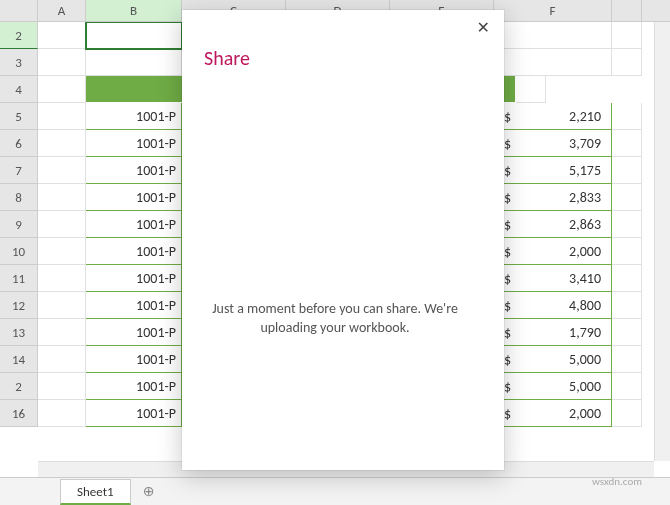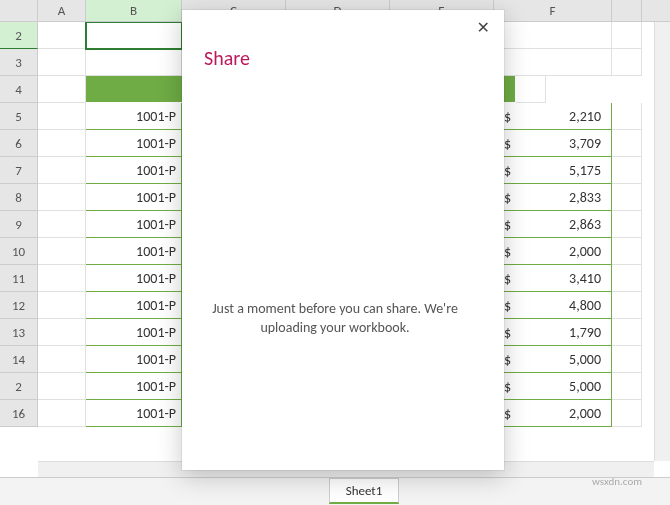--- a/index.html
+++ b/index.html
@@ -111,21 +111,20 @@
     .sheet-tabs {
       position: absolute;
       bottom: 0;
       left: 0; right: 0;
       height: 28px;
       background: #f3f3f3;
       border-top: 1px solid #ccc;
       display: flex;
       align-items: center;
       padding-left: 60px;
-      flex-direction: column;
     }
     .tab {
       padding: 4px 16px;
       background: #fff;
       border: 1px solid #ccc;
       border-bottom: 2px solid #6fac45;
       font-size: 13px;
       cursor: pointer;
       margin-right: 2px;
     }

